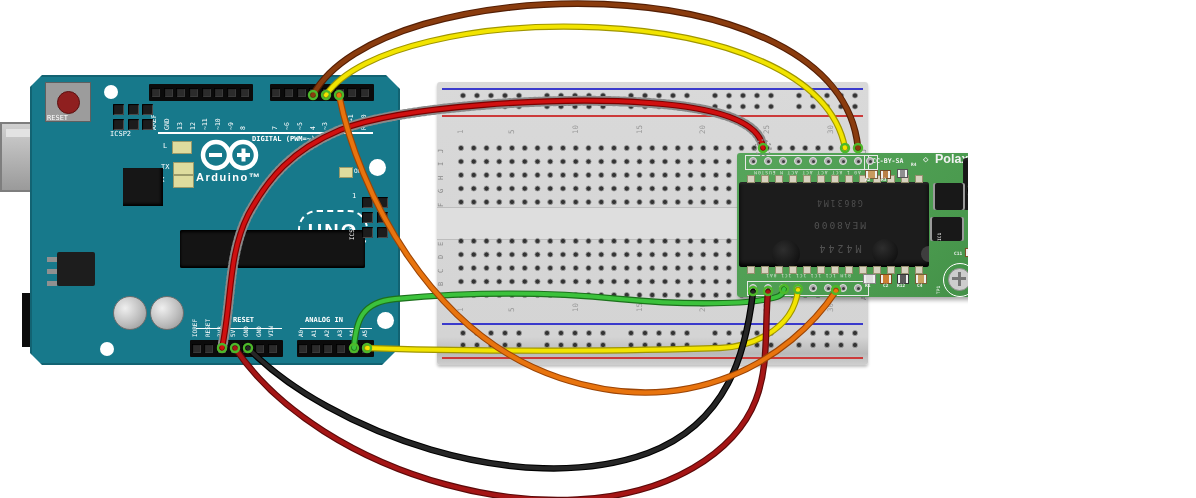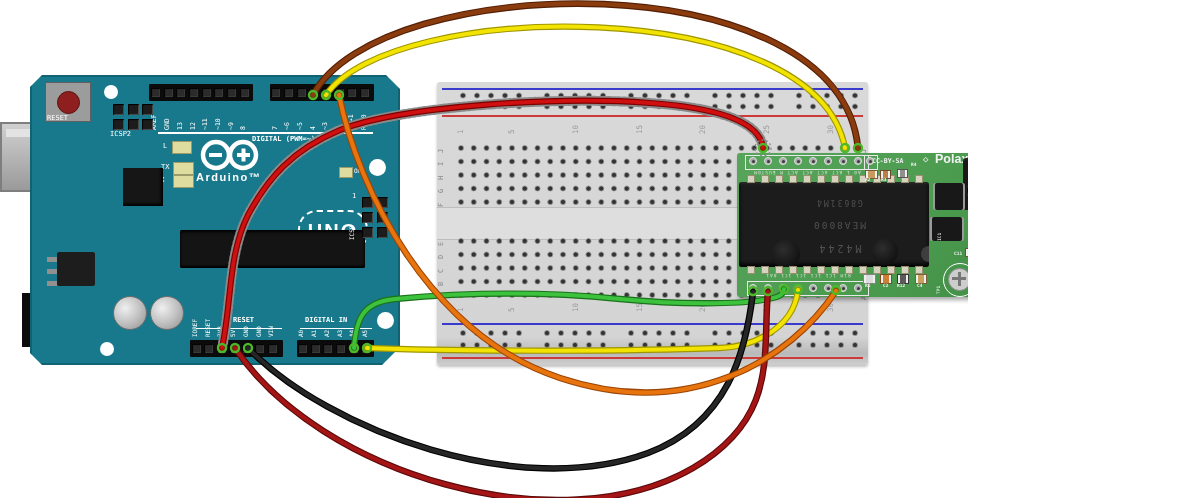--- a/index.html
+++ b/index.html
@@ -88,21 +88,21 @@
     <div class="abs" style="left:17px;top:182px;width:10px;height:5px;background:#909090;"></div>
     <div class="abs" style="left:17px;top:194px;width:10px;height:5px;background:#909090;"></div>
     <div class="abs" style="left:17px;top:206px;width:10px;height:5px;background:#909090;"></div>
 
     <div class="abs" style="left:83px;top:221px;width:32px;height:32px;border-radius:50%;border:1px solid #6f6f6f;background:radial-gradient(circle at 35% 35%,#efefef,#bdbdbd 55%,#8f8f8f);"></div>
     <div class="abs" style="left:120px;top:221px;width:32px;height:32px;border-radius:50%;border:1px solid #6f6f6f;background:radial-gradient(circle at 35% 35%,#efefef,#bdbdbd 55%,#8f8f8f);"></div>
 
     <div class="abs" style="left:166px;top:253px;width:86px;height:1.2px;background:#fff;"></div>
     <div class="lbl" style="left:203px;top:242px;font-size:7px;font-weight:bold;">RESET</div>
     <div class="abs" style="left:270px;top:253px;width:72px;height:1.2px;background:#fff;"></div>
-    <div class="lbl" style="left:275px;top:242px;font-size:7px;font-weight:bold;">DIGITAL IN</div>
+    <div class="lbl" style="left:275px;top:242px;font-size:7px;font-weight:bold;">ANALOG IN</div>
 
     <div class="lbl" style="left:322px;top:118px;font-size:7px;">1</div>
     <div class="vlbl" style="left:319px;top:165px;font-size:6px;">ICSP</div>
   <div class="hstrip" style="left: 119px; top: 9px; width: 104px; height: 17px;"></div>
       <div class="pin" style="left: 120.9px; top: 13px;"></div>
       <div class="pin" style="left: 133.6px; top: 13px;"></div>
       <div class="pin" style="left: 146.3px; top: 13px;"></div>
       <div class="pin" style="left: 159px; top: 13px;"></div>
       <div class="pin" style="left: 171.7px; top: 13px;"></div>
       <div class="pin" style="left: 184.4px; top: 13px;"></div>

